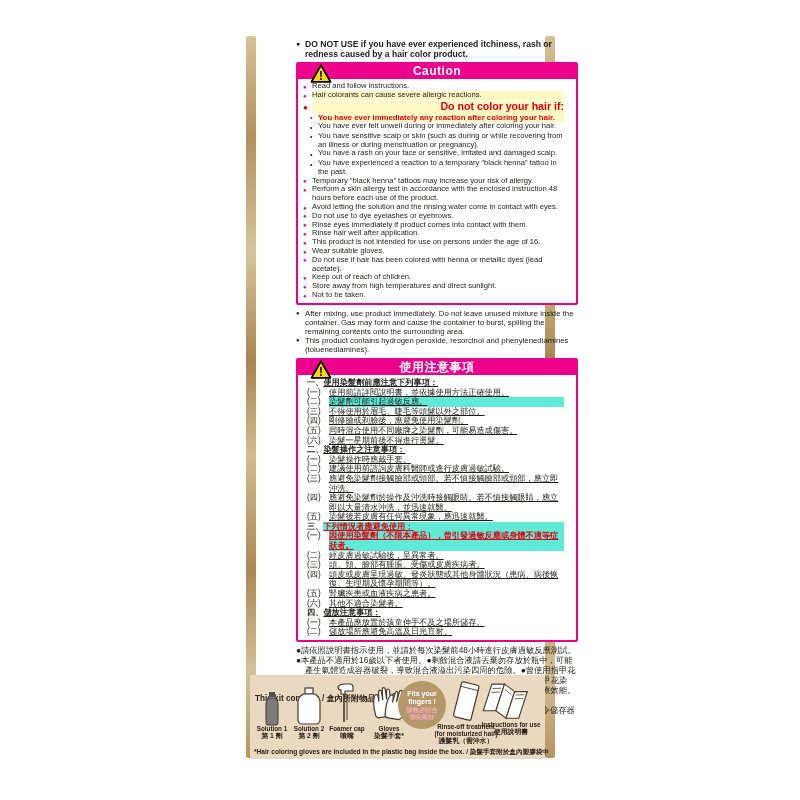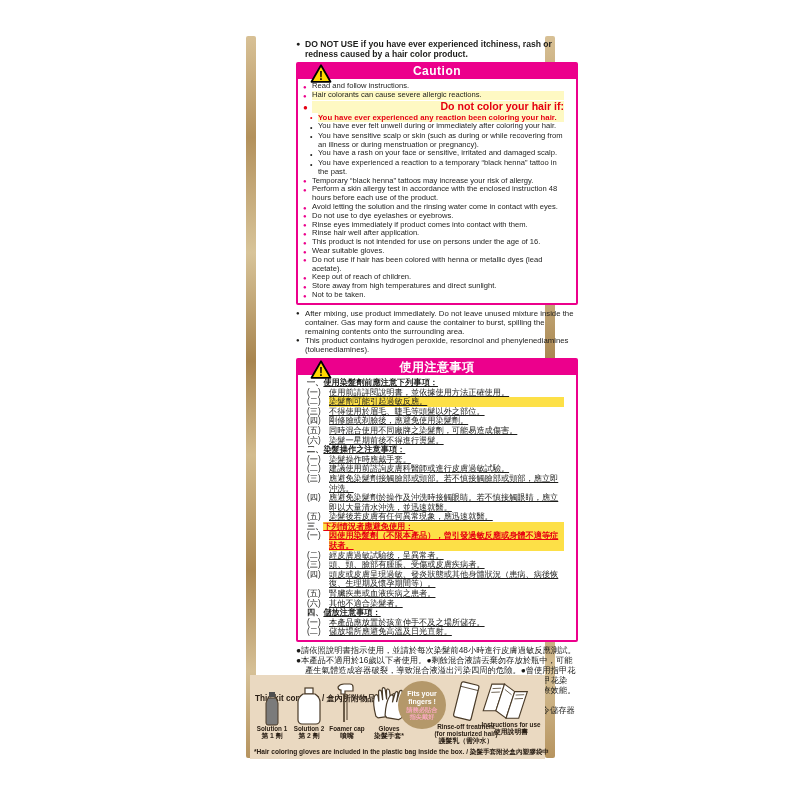--- a/index.html
+++ b/index.html
@@ -43,21 +43,21 @@
 
   .after-notes{margin-top:4px;}
   .after-notes .c-row{font-size:7.8px;}
 
   
   .cn-row{display:flex;font-size:8.2px;line-height:1.17;}
   .cn-row .sec-pre{font-weight:bold;margin-left:4px;white-space:nowrap;}
   .cn-row.sec{font-weight:bold;}
   .cn-row .num{flex:0 0 22px;margin-left:4px;white-space:nowrap;}
   .cn-row .cn-txt{flex:1;text-decoration:underline;}
-  .cn-row .cn-txt.hl{background:#fde047;}
+  .cn-row .cn-txt.hl{background:#5eead4;}
   .cn-row .cn-txt.red{color:#e60012;font-weight:bold;}
 
   .cn-notes{margin-top:4px;}
   .cn-note{font-size:8.3px;line-height:1.2;padding-left:9px;text-indent:-9px;}
   .cn-note.bold{font-weight:bold;}
 
   
   .kit{position:absolute;left:250px;top:675px;width:295px;height:84px;background:#ead9c1;}
   .kit-title{position:absolute;left:5px;top:18px;font-weight:bold;font-size:8.2px;color:#2b2016;}
   .kit-item{position:absolute;text-align:center;color:#2b2016;}
@@ -101,21 +101,21 @@
         <div class="c-row">
           <span class="bul dot">●</span>
           <span class="txt hl">Hair colorants can cause severe allergic reactions.</span>
         </div>
         <div class="c-row red-big">
           <span class="bul dot-red">●</span>
           <span class="txt hl">Do not color your hair if:</span>
         </div>
         <div class="c-row red-bold">
           <span class="bul sub-red">•</span>
-          <span class="txt hl">You have ever experienced any reaction been coloring your hair.</span>
+          <span class="txt hl">You have ever immediately any reaction after coloring your hair.</span>
         </div>
         <div class="c-row">
           <span class="bul sub">•</span>
           <span class="txt">You have ever felt unwell during or immediately after coloring your hair.</span>
         </div>
         <div class="c-row">
           <span class="bul sub">•</span>
           <span class="txt">You have sensitive scalp or skin (such as during or while recovering from an illness or during menstruation or pregnancy).</span>
         </div>
         <div class="c-row">

